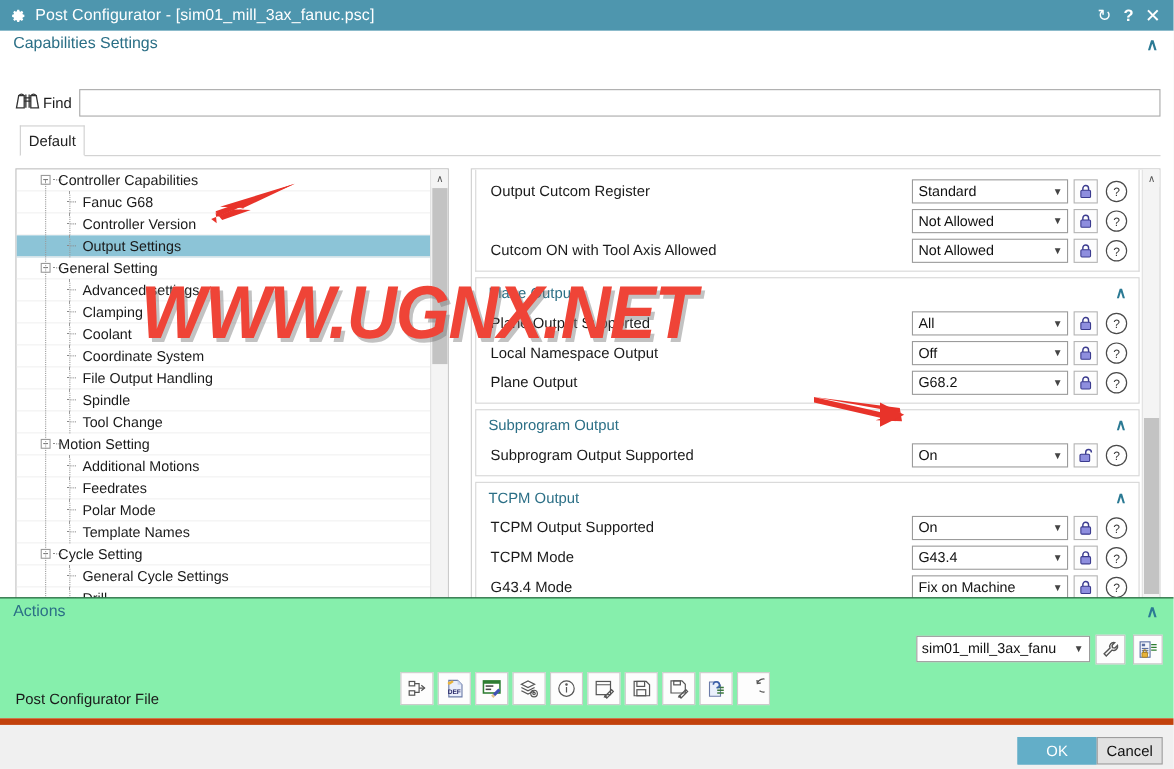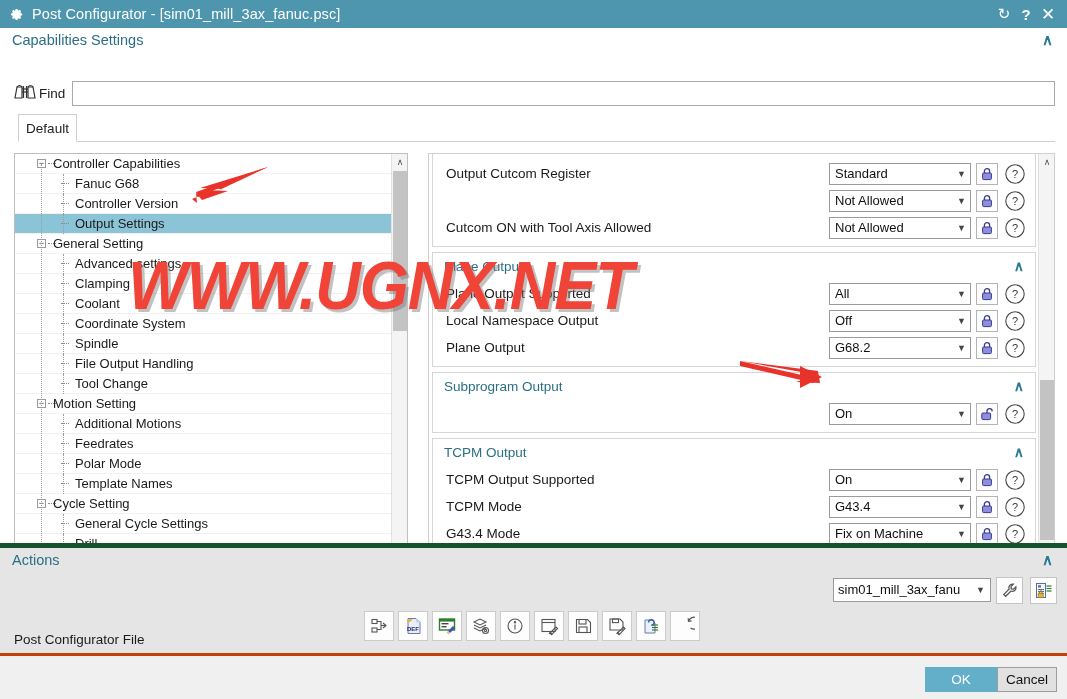--- a/index.html
+++ b/index.html
@@ -123,21 +123,21 @@
     width: 22px; height: 22px; margin-left: 5px; border: 1px solid #b4b4b4; background: #fdfdfd;
     display: flex; align-items: center; justify-content: center;
   }
   .helpbtn {
     width: 24px; height: 24px; margin-left: 5px; display: flex; align-items: center; justify-content: center;
   }
 
   
   .actsection {
     position: absolute; left: 0; top: 543px; width: 1067px; height: 110px;
-    background: #e5e5e5; border-top: 5px solid #14532d;
+    background: #86efac; border-top: 1px solid #14532d;
   }
   .act-head { position: relative; height: 26px; padding-left: 12px; padding-top: 4px; color: #2b6f86; font-size: 14.5px; }
   .act-head .chev { position: absolute; right: 14px; top: 3px; color: #2b7a94; font-weight: bold; font-size: 15px; }
   .act-label { position: absolute; left: 14px; top: 43px; font-size: 13.5px; color: #1a1a1a; margin-top: 41px; }
   .iconbar { position: absolute; left: 364px; top: 611px; display: flex; }
   .ibtn {
     width: 30px; height: 30px; border: 1px solid #cbcbcb; background: #fdfdfd;
     display: flex; align-items: center; justify-content: center; margin-right: 4px;
   }
   .filecombo {
@@ -145,21 +145,21 @@
     border: 1px solid #9b9b9b; background: #ffffff; font-size: 13px; line-height: 22px;
     padding-left: 4px; overflow: hidden; white-space: nowrap; color: #111;
   }
   .filecombo .cb-arrow { position: absolute; right: 5px; top: 0; line-height: 22px; font-size: 9px; color: #444; }
   .toolbtn {
     position: absolute; top: 577px; width: 27px; height: 27px; border: 1px solid #c4c4c4;
     background: #fdfdfd; display: flex; align-items: center; justify-content: center;
   }
 
   
-  .footer { position: absolute; left: 0; top: 653px; width: 1067px; height: 46px; background: #f0f0f0; border-top: 3px solid #c2410c; padding-left: 36px; }
+  .footer { position: absolute; left: 0; top: 653px; width: 1067px; height: 46px; background: #f0f0f0; border-top: 6px solid #c2410c; padding-left: 36px; }
   .btn-ok {
     position: absolute; right: 70px; top: 11px; width: 72px; height: 25px;
     background: #63aec8; border: 1px solid #63aec8; color: #ffffff; font-size: 13.5px;
     display: flex; align-items: center; justify-content: center;
   }
   .btn-cancel {
     position: absolute; right: 10px; top: 11px; width: 60px; height: 25px;
     background: #e1e1e1; border: 1px solid #9d9d9d; color: #111; font-size: 13.5px;
     display: flex; align-items: center; justify-content: center;
   }
@@ -272,26 +272,26 @@
             <span class="lbl">Coolant</span>
           </div>
           <div class="trow lvl1">
             <div class="dash1"></div>
             <div class="vline2" style="height: 20px; top: 0px;"></div>
             <span class="lbl">Coordinate System</span>
           </div>
           <div class="trow lvl1">
             <div class="dash1"></div>
             <div class="vline2" style="height: 20px; top: 0px;"></div>
+            <span class="lbl">File Output Handling</span>
+          </div>
+          <div class="trow lvl1">
+            <div class="dash1"></div>
+            <div class="vline2" style="height: 20px; top: 0px;"></div>
             <span class="lbl">Spindle</span>
-          </div>
-          <div class="trow lvl1">
-            <div class="dash1"></div>
-            <div class="vline2" style="height: 20px; top: 0px;"></div>
-            <span class="lbl">File Output Handling</span>
           </div>
           <div class="trow lvl1">
             <div class="dash1"></div>
             <div class="vline2" style="height: 20px; top: 0px;"></div>
             <span class="lbl">Tool Change</span>
           </div>
           <div class="trow lvl0">
             <div class="tg">−</div>
             <div class="dash1" style="left: 33px;"></div>
             <span class="lbl">Motion Setting</span>
@@ -453,20 +453,21 @@
                     <text x="11" y="15.4" font-size="11" font-family="Liberation Sans" fill="#3a3a3a" text-anchor="middle">?</text>
                   </svg>
                 </div>
               </div>
             </div>
             <div style="height: 5px;"></div>
           </div>
           <div class="grp">
             <div class="grp-head"><span>Subprogram Output</span><span class="chev">∧</span></div>
             <div class="frow">
+              <span class="flabel">Subprogram Output Supported</span>
               <div class="ctl">
                 <div class="combo"><span>On</span><span class="cb-arrow">▼</span></div>
                 <div class="lockbtn">
                   <svg width="14" height="14" viewBox="0 0 14 14">
                     <rect x="1.8" y="6" width="8.8" height="6.6" rx="1" fill="#8e8ede" stroke="#3b3b8f" stroke-width="1"></rect>
                     <path d="M7 6V4.3a2.6 2.6 0 015.2 0" fill="none" stroke="#3b3b8f" stroke-width="1.3"></path>
                   </svg>
                 </div>
                 <div class="helpbtn">
                   <svg width="22" height="22" viewBox="0 0 22 22">

